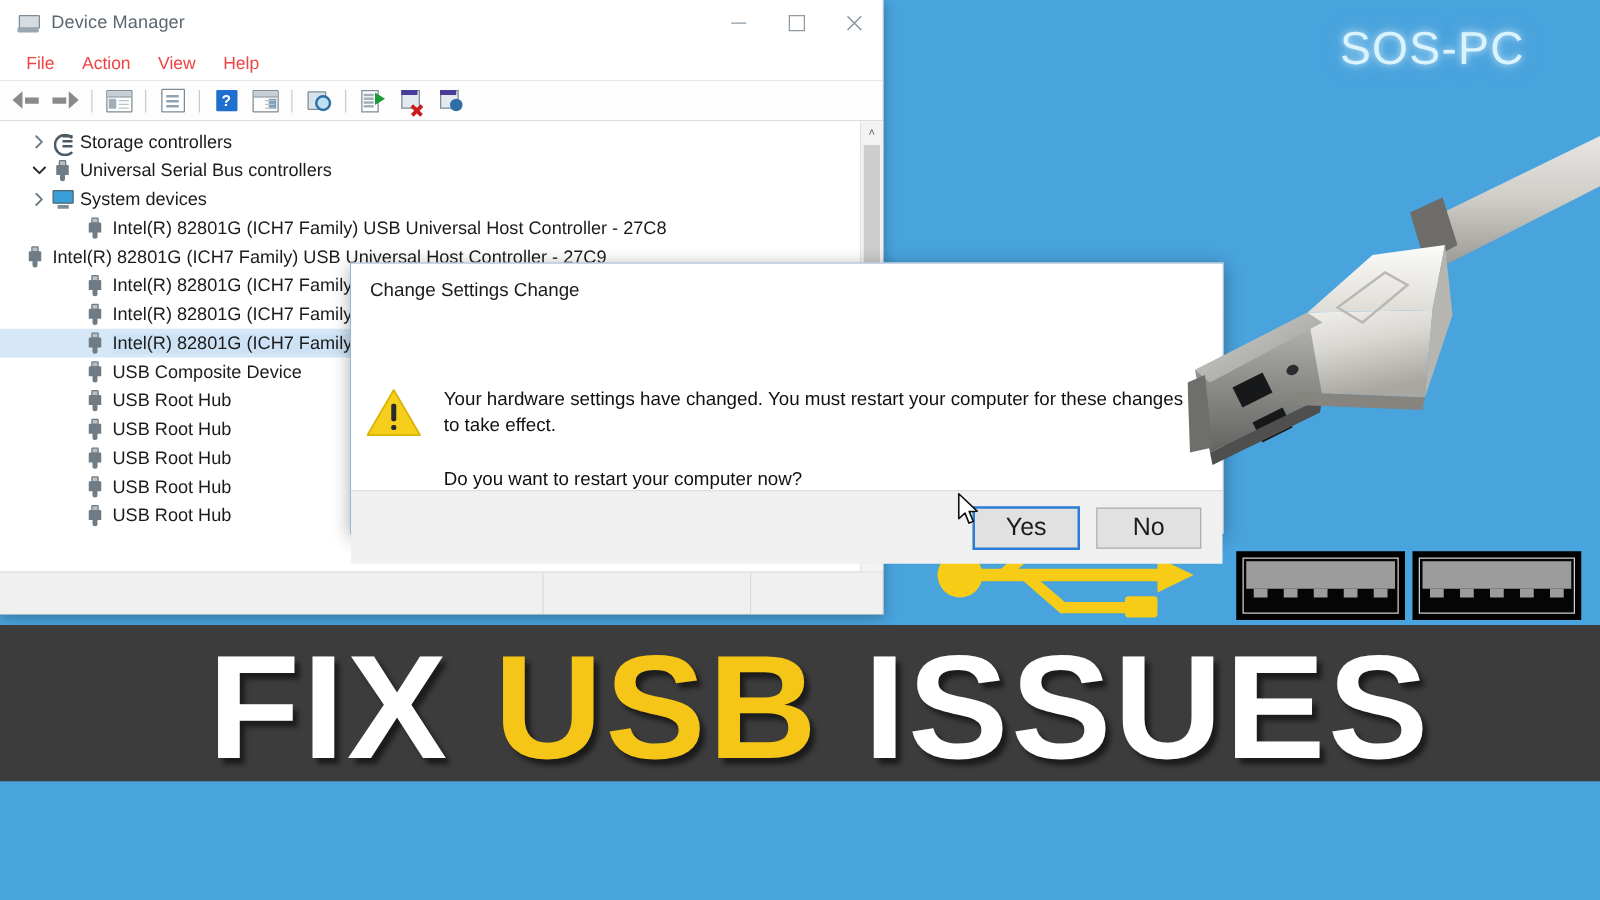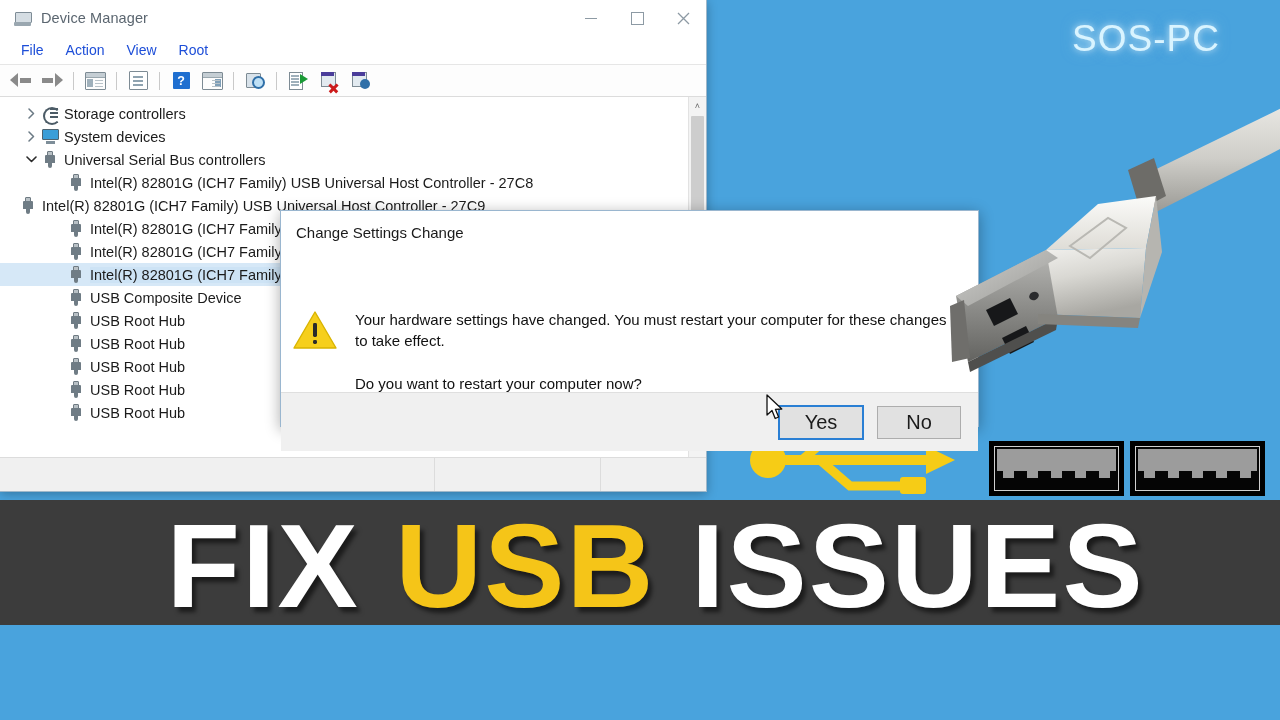--- a/index.html
+++ b/index.html
@@ -50,21 +50,21 @@
     color:#8d9aa4;font-size:15px;line-height:1;
   }
   .dm-winbtn.close{font-size:17px;}
   .wb-min{display:block;width:12px;height:1px;background:#8d9aa4;}
   .wb-max{display:block;width:11px;height:11px;border:1px solid #8d9aa4;}
 
   .dm-menubar{
     height:28px;min-height:28px;display:flex;align-items:center;
     border-bottom:1px solid #e6e6e6;background:#fff;padding-left:10px;
   }
-  .dm-menu{font-size:14px;color:#1d4ed8;padding:0 11px;line-height:1;}
+  .dm-menu{font-size:14px;color:#ef4444;padding:0 11px;line-height:1;}
 
   .dm-toolbar{
     height:31px;min-height:31px;display:flex;align-items:center;background:#fdfdfd;
     border-bottom:1px solid #dcdcdc;padding-left:6px;gap:1px;
   }
   .tb-btn{width:30px;height:26px;display:flex;align-items:center;justify-content:center;position:relative;}
   .tb-sep{width:1px;height:18px;background:#c9c9c9;margin:0 5px;}
   .tb-arrow{width:22px;height:15px;position:relative;}
   .tb-arrow .shaft{position:absolute;top:5px;width:11px;height:5px;background:#8a8a8a;}
   .tb-arrow .head{position:absolute;top:0;width:0;height:0;border-top:7.5px solid transparent;border-bottom:7.5px solid transparent;}
@@ -228,21 +228,21 @@
               <path d="M1 1 L12 12 M12 1 L1 12" stroke="#8d9aa4" stroke-width="1.3" fill="none"></path>
             </svg>
         </div>
       </div>
     </div>
 
     <div class="dm-menubar">
       <div class="dm-menu">File</div>
       <div class="dm-menu">Action</div>
       <div class="dm-menu">View</div>
-      <div class="dm-menu">Root</div>
+      <div class="dm-menu">Help</div>
     </div>
 
     <div class="dm-toolbar">
       <div class="tb-btn">
         <div class="tb-arrow left">
             <span class="shaft"></span>
             <span class="head"></span>
           </div>
       </div>
       <div class="tb-btn">
@@ -317,46 +317,46 @@
             <div class="tr-icon">
               <div class="icn-storage">
                 <span class="c"></span>
                 <span class="b"></span>
               </div>
             </div>
             <div class="tr-label">Storage controllers</div>
           </div>
           <div class="tree-row" style="padding-left: 22px;">
             <div class="twisty">
+              <svg width="11" height="9" viewBox="0 0 11 9">
+                <path d="M1 2 L5.5 6.5 L10 2" fill="none" stroke="#2b2b2b" stroke-width="1.6" stroke-linecap="round" stroke-linejoin="round"></path>
+              </svg>
+            </div>
+            <div class="tr-icon">
+              <div class="icn-usb">
+                <span class="tip"></span>
+                <span class="bdy"></span>
+                <span class="tl"></span>
+              </div>
+            </div>
+            <div class="tr-label">Universal Serial Bus controllers</div>
+          </div>
+          <div class="tree-row" style="padding-left: 22px;">
+            <div class="twisty">
               <svg width="9" height="11" viewBox="0 0 9 11">
                 <path d="M2 1 L6.5 5.5 L2 10" fill="none" stroke="#6b7a85" stroke-width="1.5" stroke-linecap="round" stroke-linejoin="round"></path>
               </svg>
             </div>
             <div class="tr-icon">
               <div class="icn-monitor">
                 <span class="scr"></span>
                 <span class="st"></span>
               </div>
             </div>
             <div class="tr-label">System devices</div>
-          </div>
-          <div class="tree-row" style="padding-left: 22px;">
-            <div class="twisty">
-              <svg width="11" height="9" viewBox="0 0 11 9">
-                <path d="M1 2 L5.5 6.5 L10 2" fill="none" stroke="#2b2b2b" stroke-width="1.6" stroke-linecap="round" stroke-linejoin="round"></path>
-              </svg>
-            </div>
-            <div class="tr-icon">
-              <div class="icn-usb">
-                <span class="tip"></span>
-                <span class="bdy"></span>
-                <span class="tl"></span>
-              </div>
-            </div>
-            <div class="tr-label">Universal Serial Bus controllers</div>
           </div>
           <div class="tree-row" style="padding-left: 48px;">
             <div class="twisty"></div>
             <div class="tr-icon">
               <div class="icn-usb">
                 <span class="tip"></span>
                 <span class="bdy"></span>
                 <span class="tl"></span>
               </div>
             </div>

